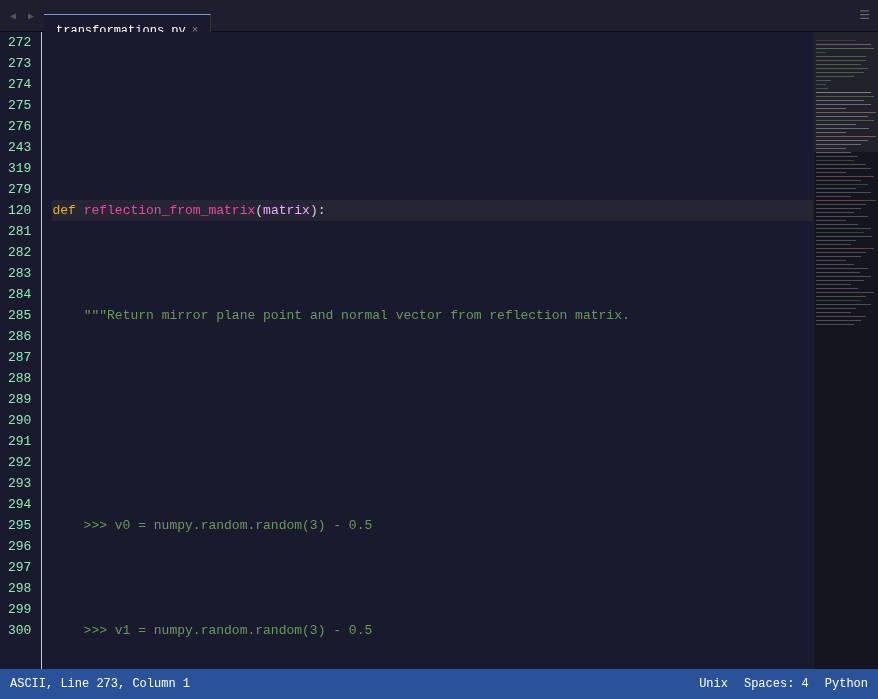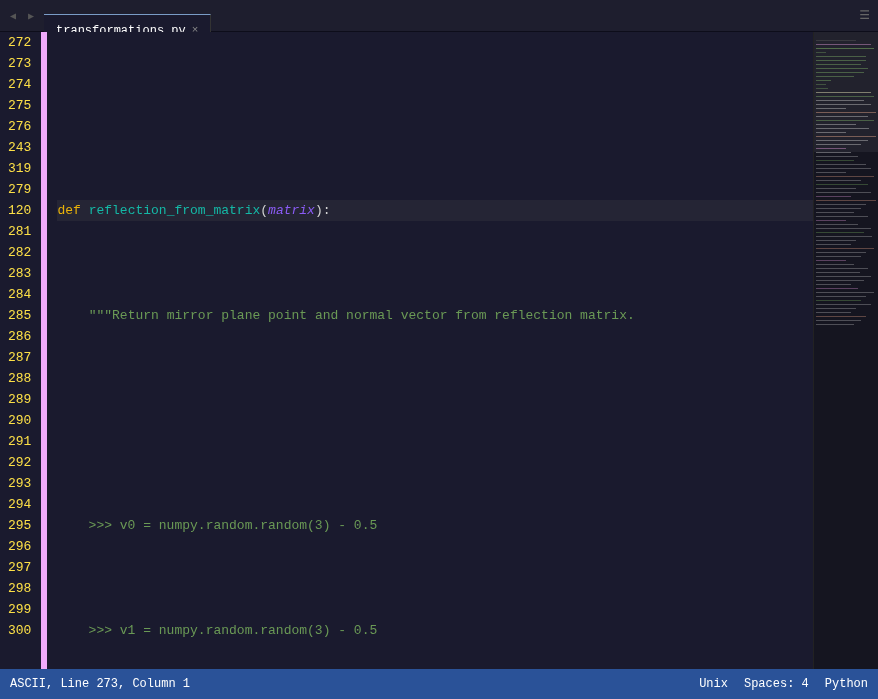--- a/index.html
+++ b/index.html
@@ -80,28 +80,28 @@
     .code-area {
       flex: 1;
       background: #1a1a2e;
       overflow: hidden;
       position: relative;
       display: flex;
     }
 
     .line-numbers {
       background: #1a1a2e;
-      color: #fde047;
+      color: #86efac;
       text-align: right;
       padding: 0 10px 0 8px;
       line-height: 21px;
       font-size: 13px;
       user-select: none;
       min-width: 42px;
-      border-right: 6px solid #f0abfc;
+      border-right: 1px solid #f0abfc;
     }
 
     .code-content {
       flex: 1;
       padding: 0 0 0 10px;
       line-height: 21px;
       font-size: 13px;
       overflow: hidden;
       white-space: pre;
     }
@@ -146,22 +146,22 @@
       gap: 16px;
     }
     .status-right {
       margin-left: auto;
       display: flex;
       gap: 16px;
     }
 
     
     .kw { color: #eab308; }         
-    .fn { color: #14b8a6; }         
-    .param { color: #8b5cf6; font-style: italic; }       
+    .fn { color: #ec4899; }         
+    .param { color: #f0abfc; }       
     .punc { color: #d4d4d4; }        
     .doc { color: #6a9955; }     
     .plain { color: #d4d4d4; }
   </style>
 </head>
 <body>
 
 <div class="tab-bar">
   <div class="tab-left-btns">
     <span class="tab-arrow">◀</span>

